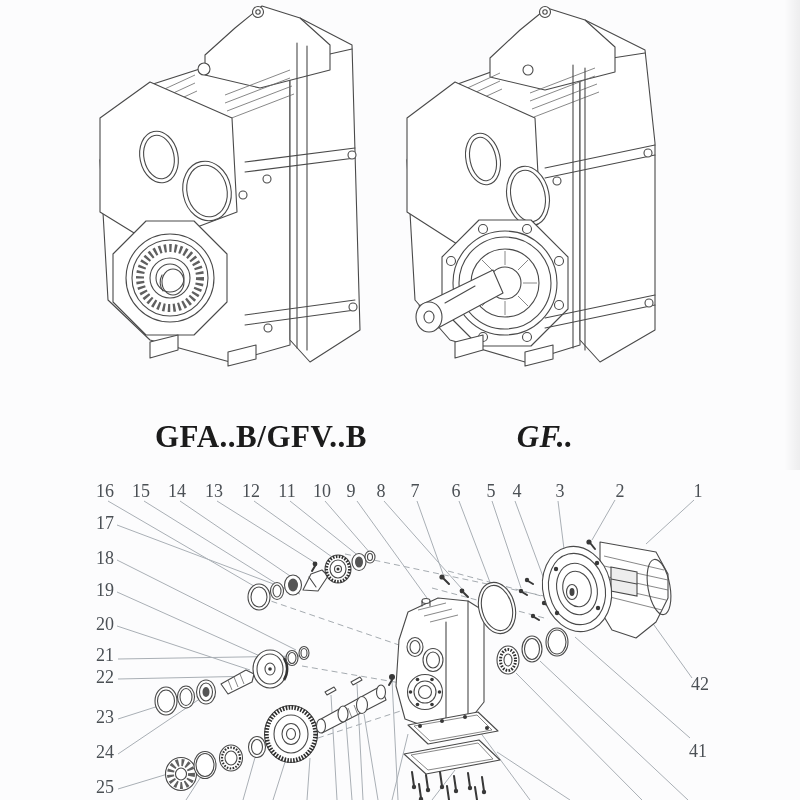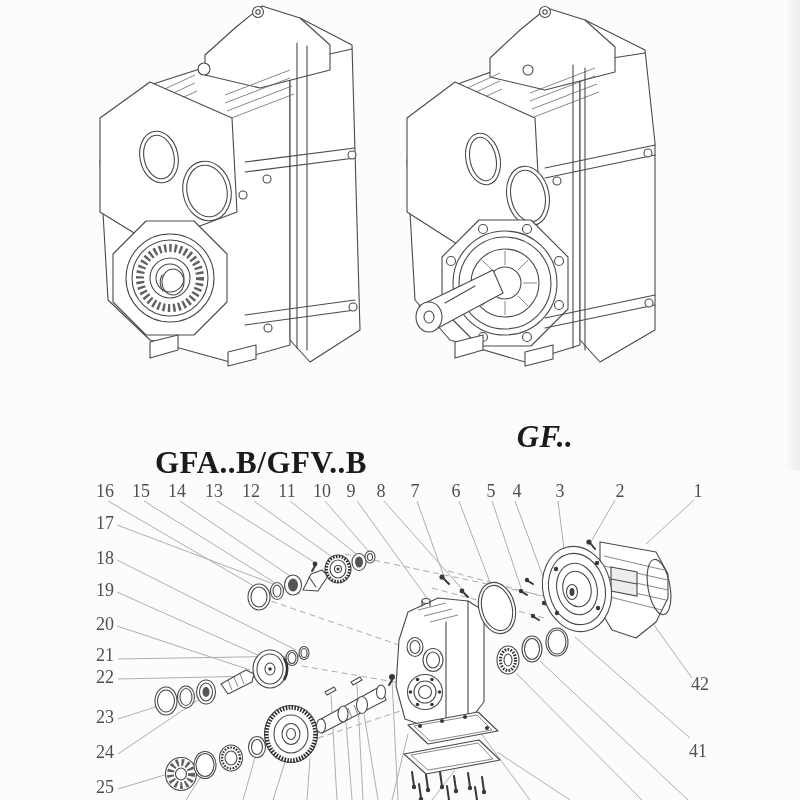--- a/index.html
+++ b/index.html
@@ -6,21 +6,21 @@
   body{
     width:800px;height:800px;position:relative;overflow:hidden;
     background:#fcfcfd;font-family:"Liberation Serif","DejaVu Serif",serif;
   }
   .figure{position:absolute;}
   .caption{
     position:absolute;top:416px;height:42px;line-height:42px;
     font-weight:700;font-size:31px;letter-spacing:.5px;color:#1b1b1b;
     text-align:center;white-space:nowrap;
   }
-  #cap-left{left:95px;width:332px;margin-top:26px;}
+  #cap-left{left:95px;width:332px;}
   #cap-right{left:430px;width:230px;font-style:italic;}
   .edge-shade{
     position:absolute;right:0;top:0;width:16px;height:470px;
     background:linear-gradient(to right, rgba(0,0,0,0), rgba(0,0,0,.06));
     pointer-events:none;
   }
   svg .ln{fill:none;stroke:#4a4a4a;stroke-width:1.1;stroke-linejoin:round;stroke-linecap:round;}
   svg .lt{fill:none;stroke:#6a6a6a;stroke-width:.8;stroke-linejoin:round;}
   svg .lnw{fill:#fff;stroke:#4a4a4a;stroke-width:1.1;stroke-linejoin:round;}
   svg .dk{fill:#383838;stroke:none;}

